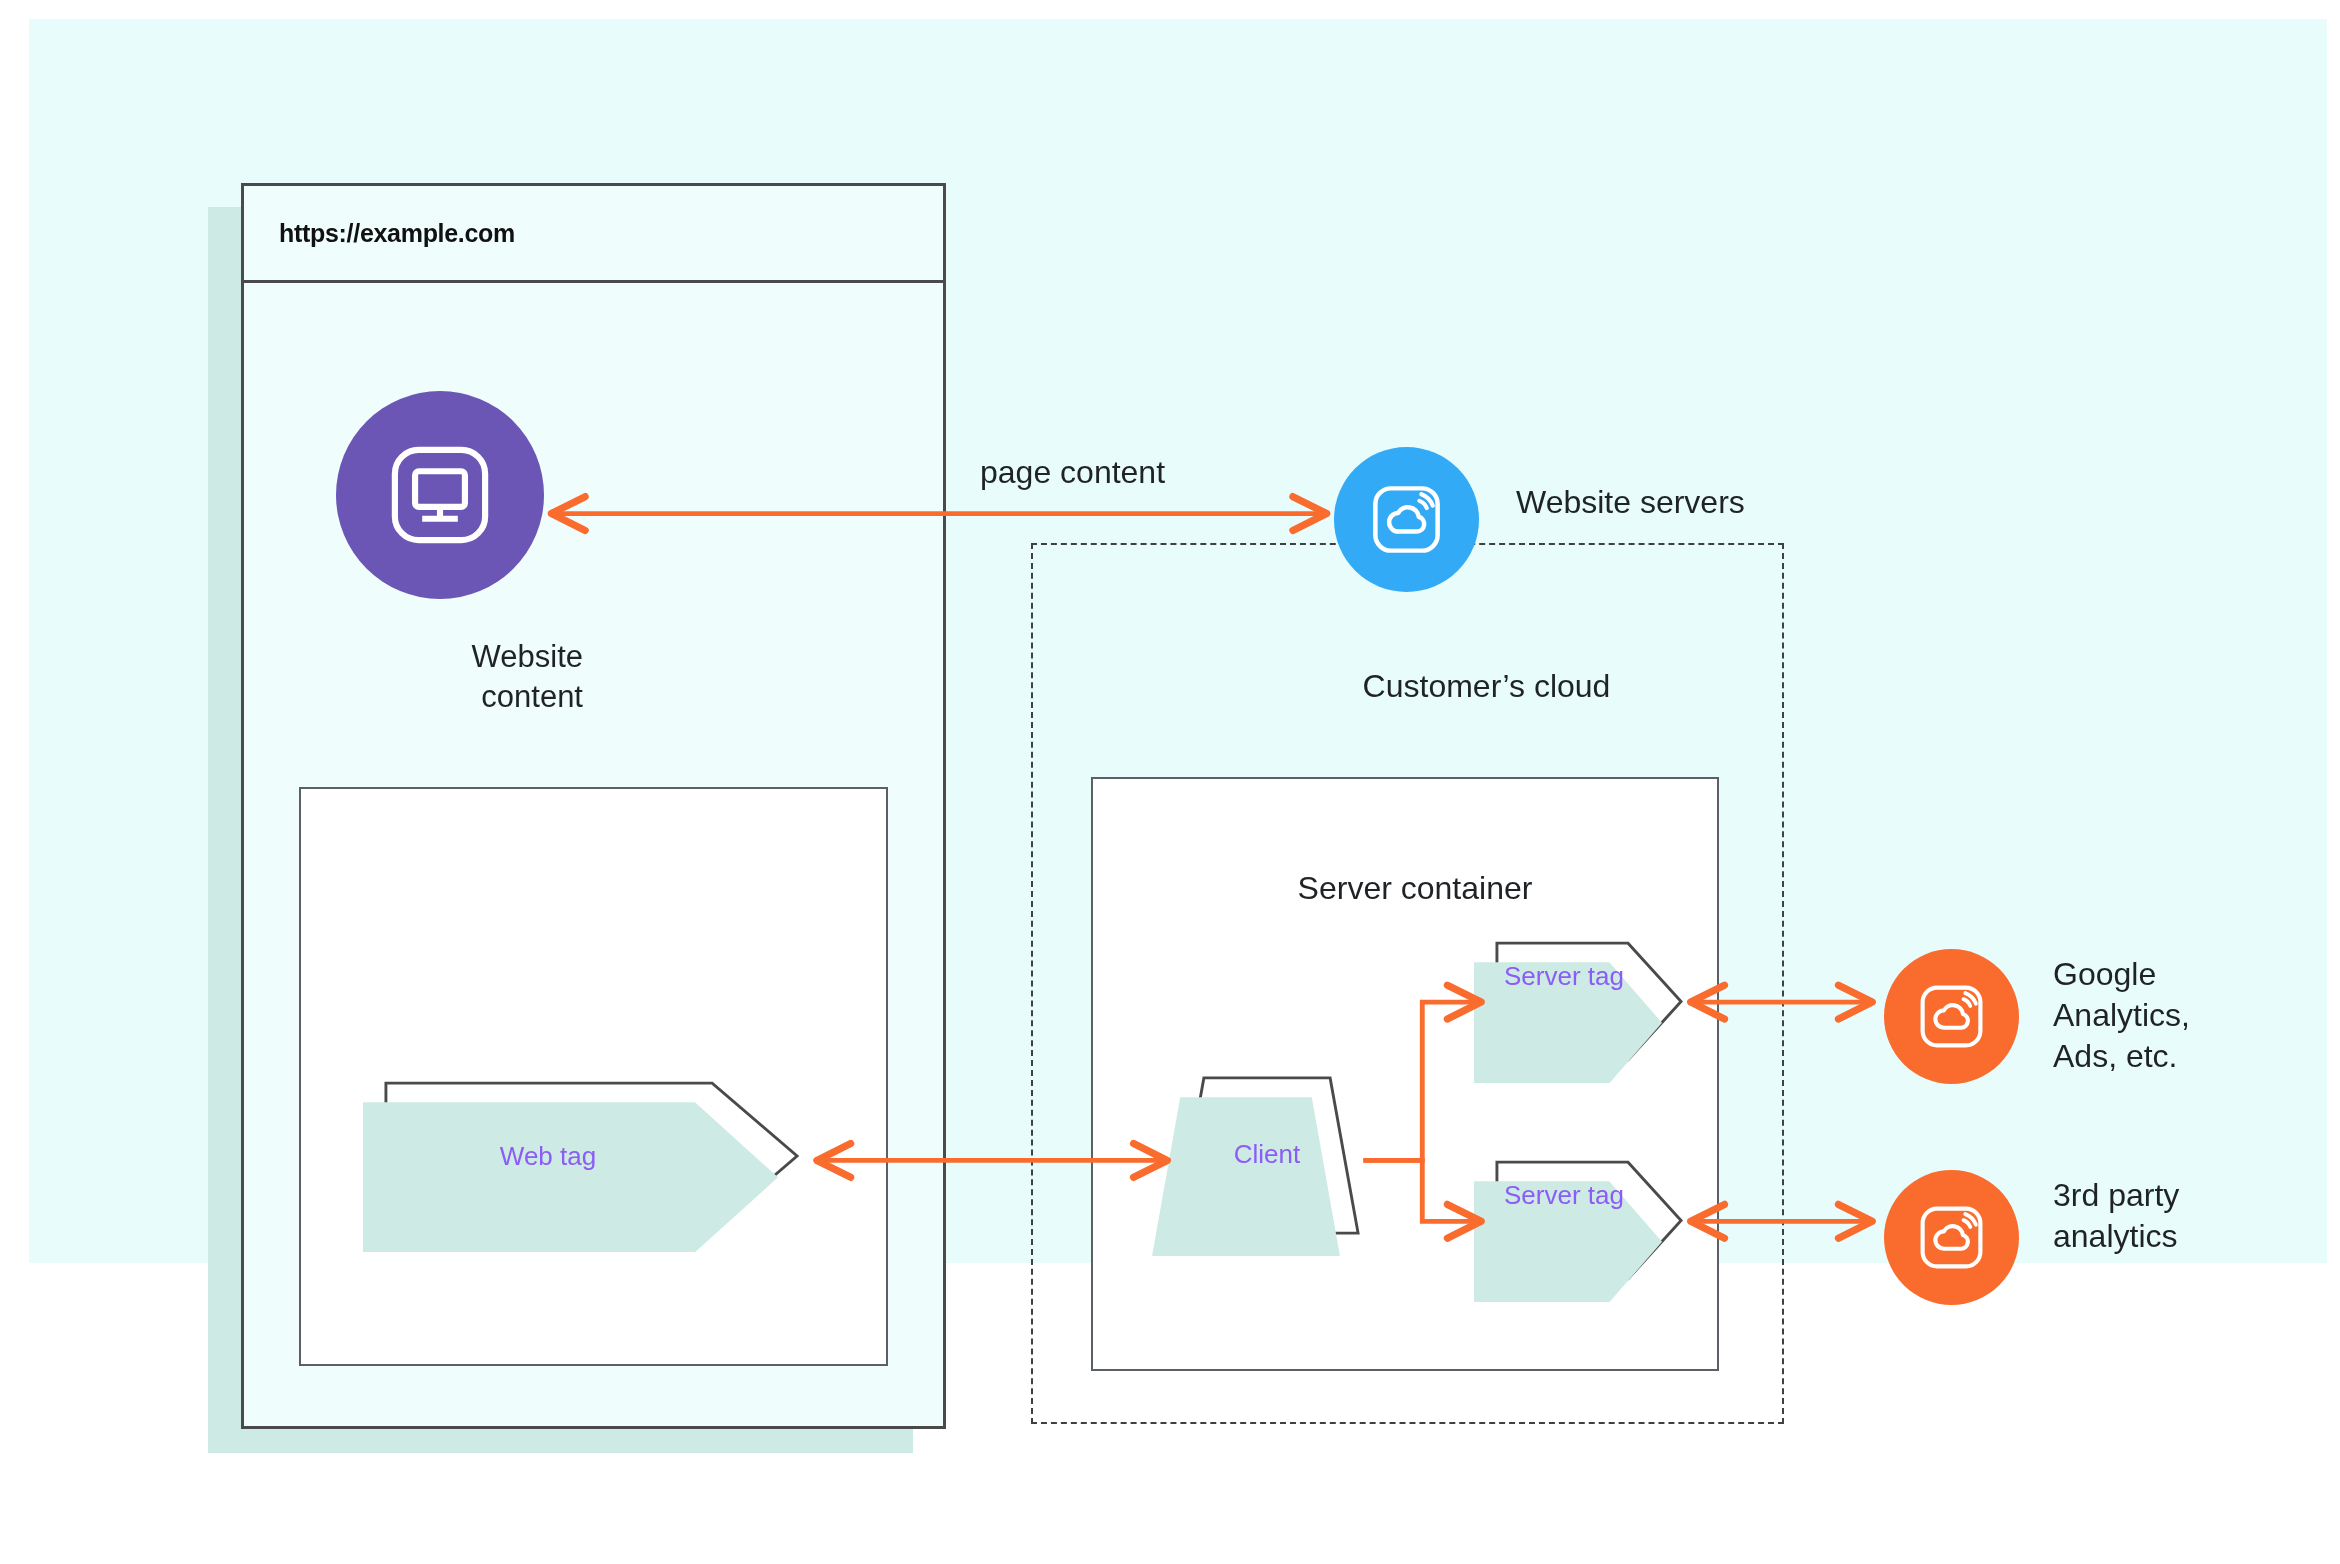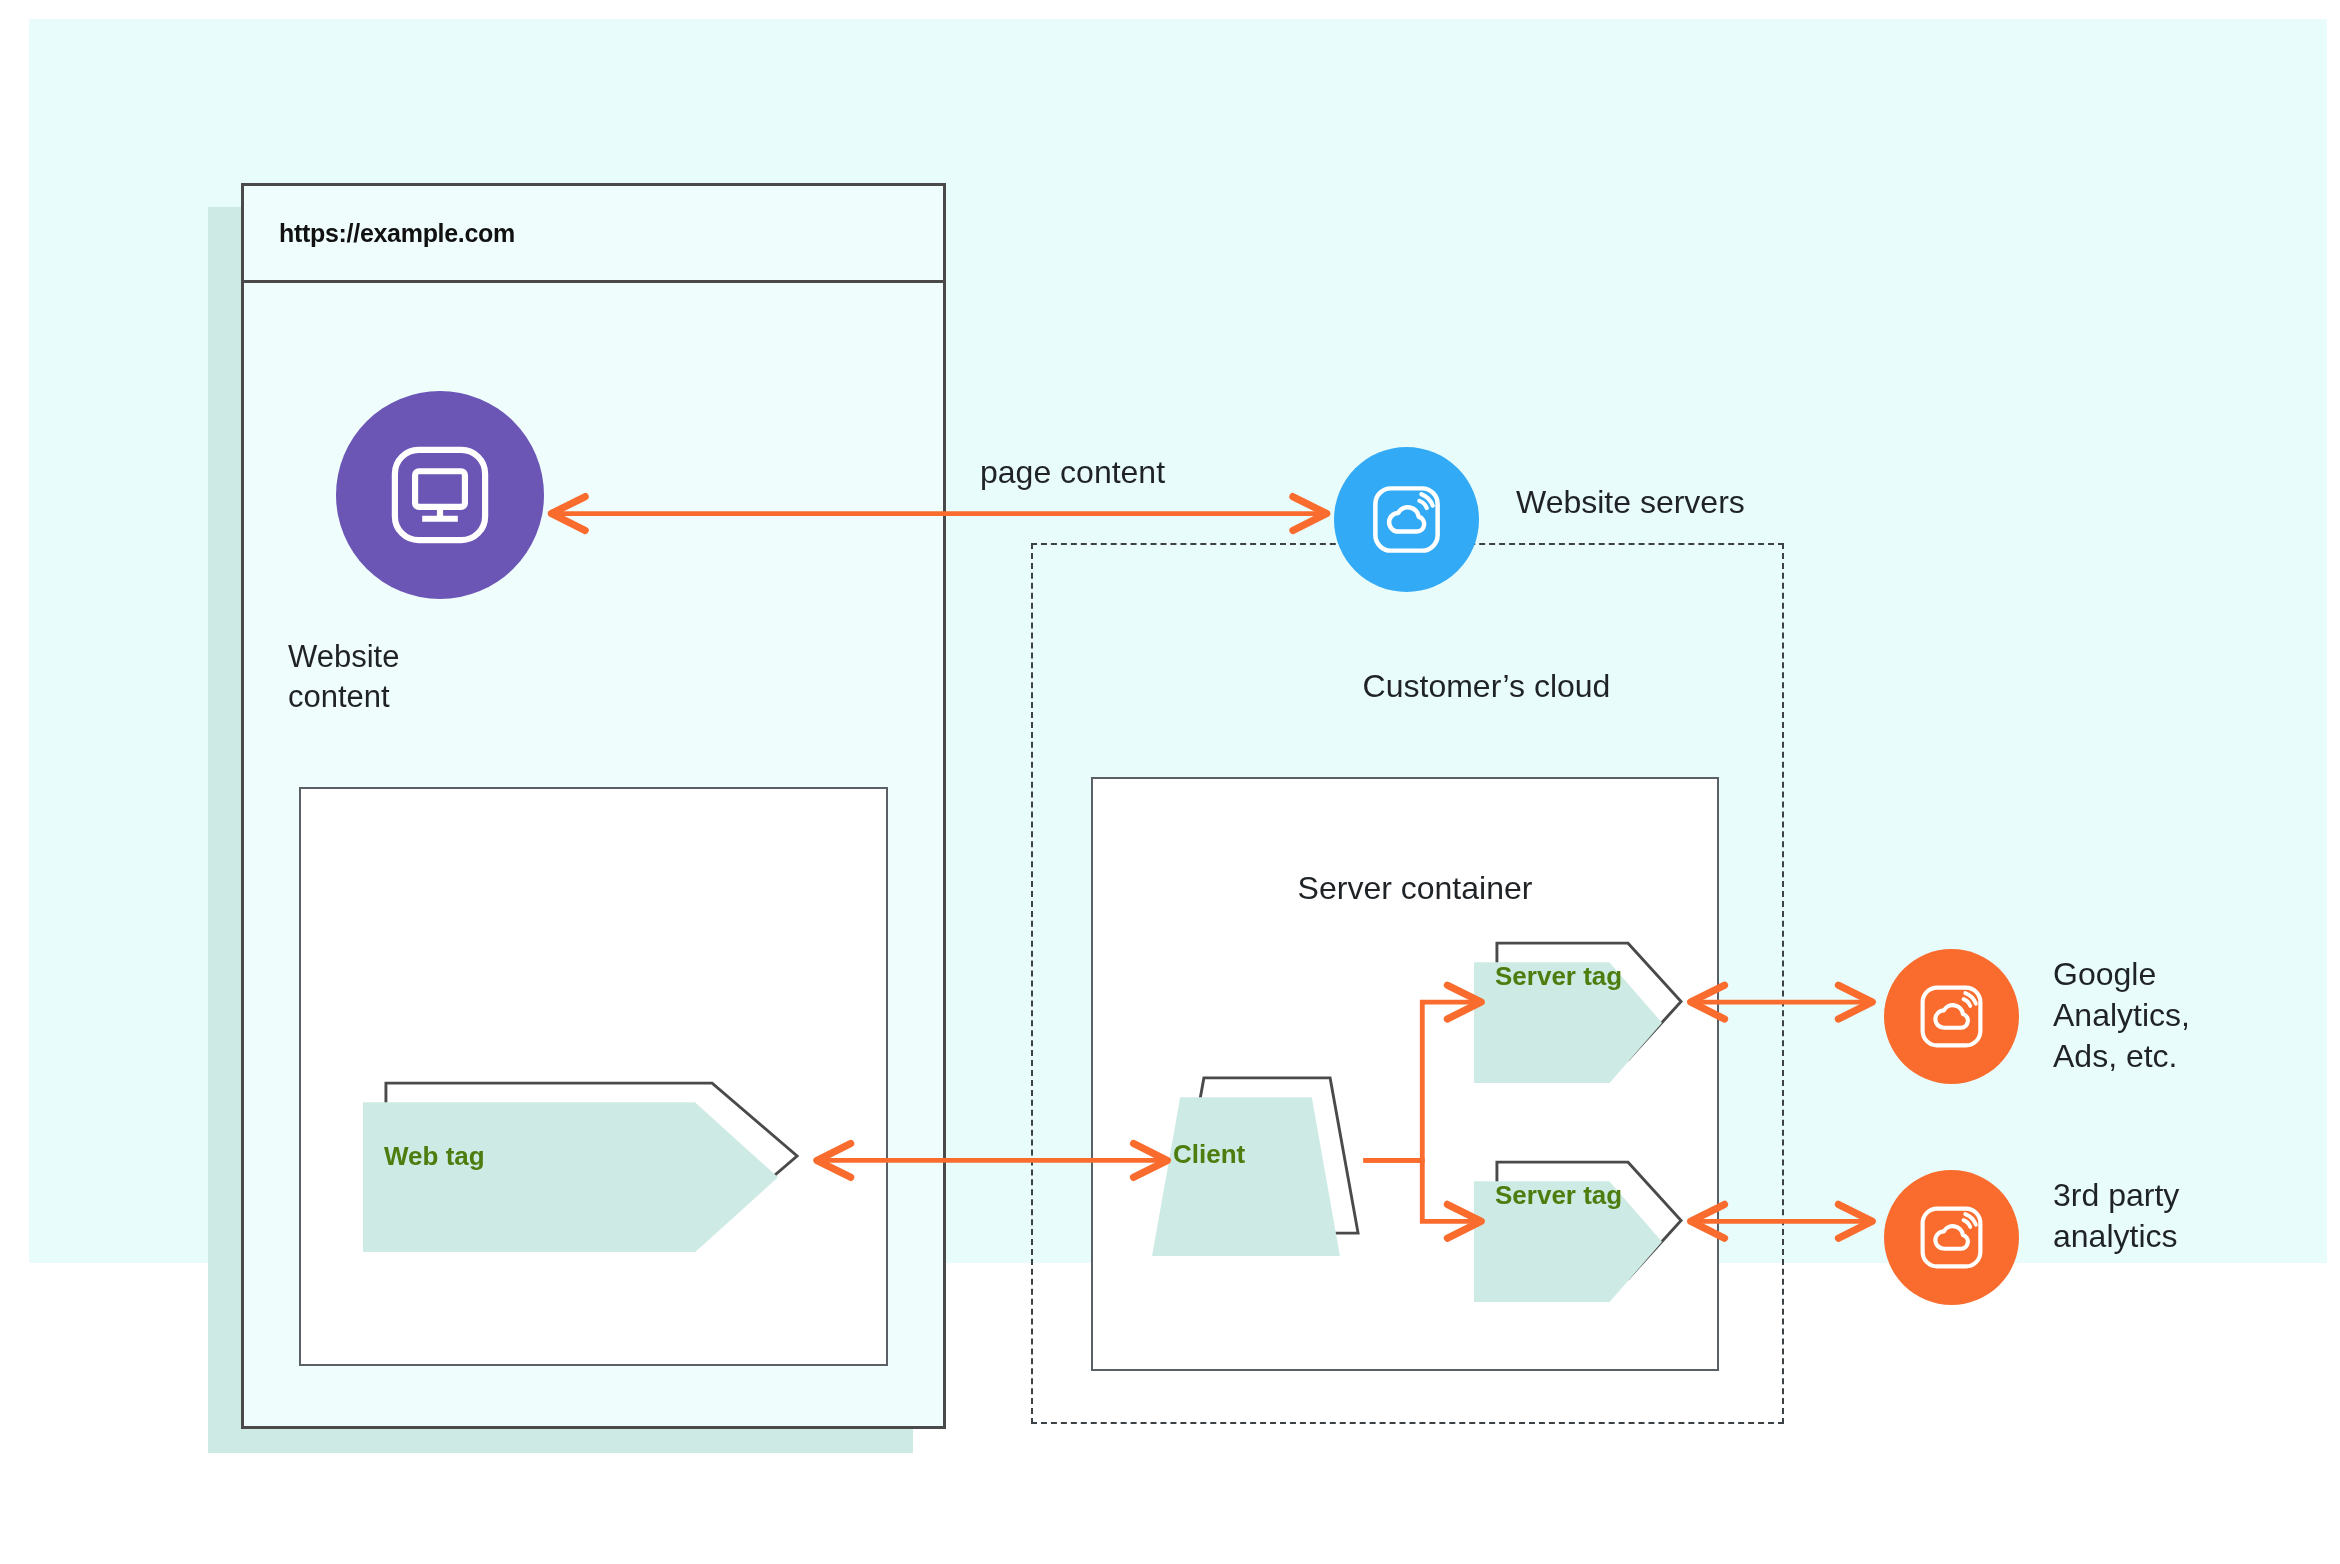--- a/index.html
+++ b/index.html
@@ -83,23 +83,23 @@
   }
 
   
   .label {
     color: #1f2326;
     font-size: 31px;
     line-height: 1.28;
     white-space: pre-line;
   }
   #website-content-label {
-    left: 259px; top: 618px;
+    left: 250px; top: 618px;
     width: 304px;
-    text-align: left;
+    text-align: right;
   }
   #website-servers-label {
     left: 1487px; top: 463px;
     font-size: 32px;
   }
   #page-content-label {
     left: 951px; top: 433px;
     font-size: 32px;
   }
   #customers-cloud-label {
@@ -160,22 +160,23 @@
   }
 
   #web-tag-wrap  { left: 355px; top: 1062px; width: 415px;  height: 150px; }
   #server-tag-1-wrap { left: 1466px; top: 922px; width: 188px; height: 121px; }
   #server-tag-2-wrap { left: 1466px; top: 1141px; width: 188px; height: 121px; }
   #client-wrap   { left: 1144px; top: 1057px; width: 188px; height: 159px; }
 
   .tag-label {
     position: absolute;
     left: 0; right: 0;
-    font-weight: bold;
-    color: #4d7c0f;
+    text-align: center;
+    font-weight: normal;
+    color: #8b5cf6;
     font-size: 26px;
     line-height: 1.22;
   }
 
   
   .arrow-svg { position: absolute; overflow: visible; }
 </style>
 </head>
 <body>
 

